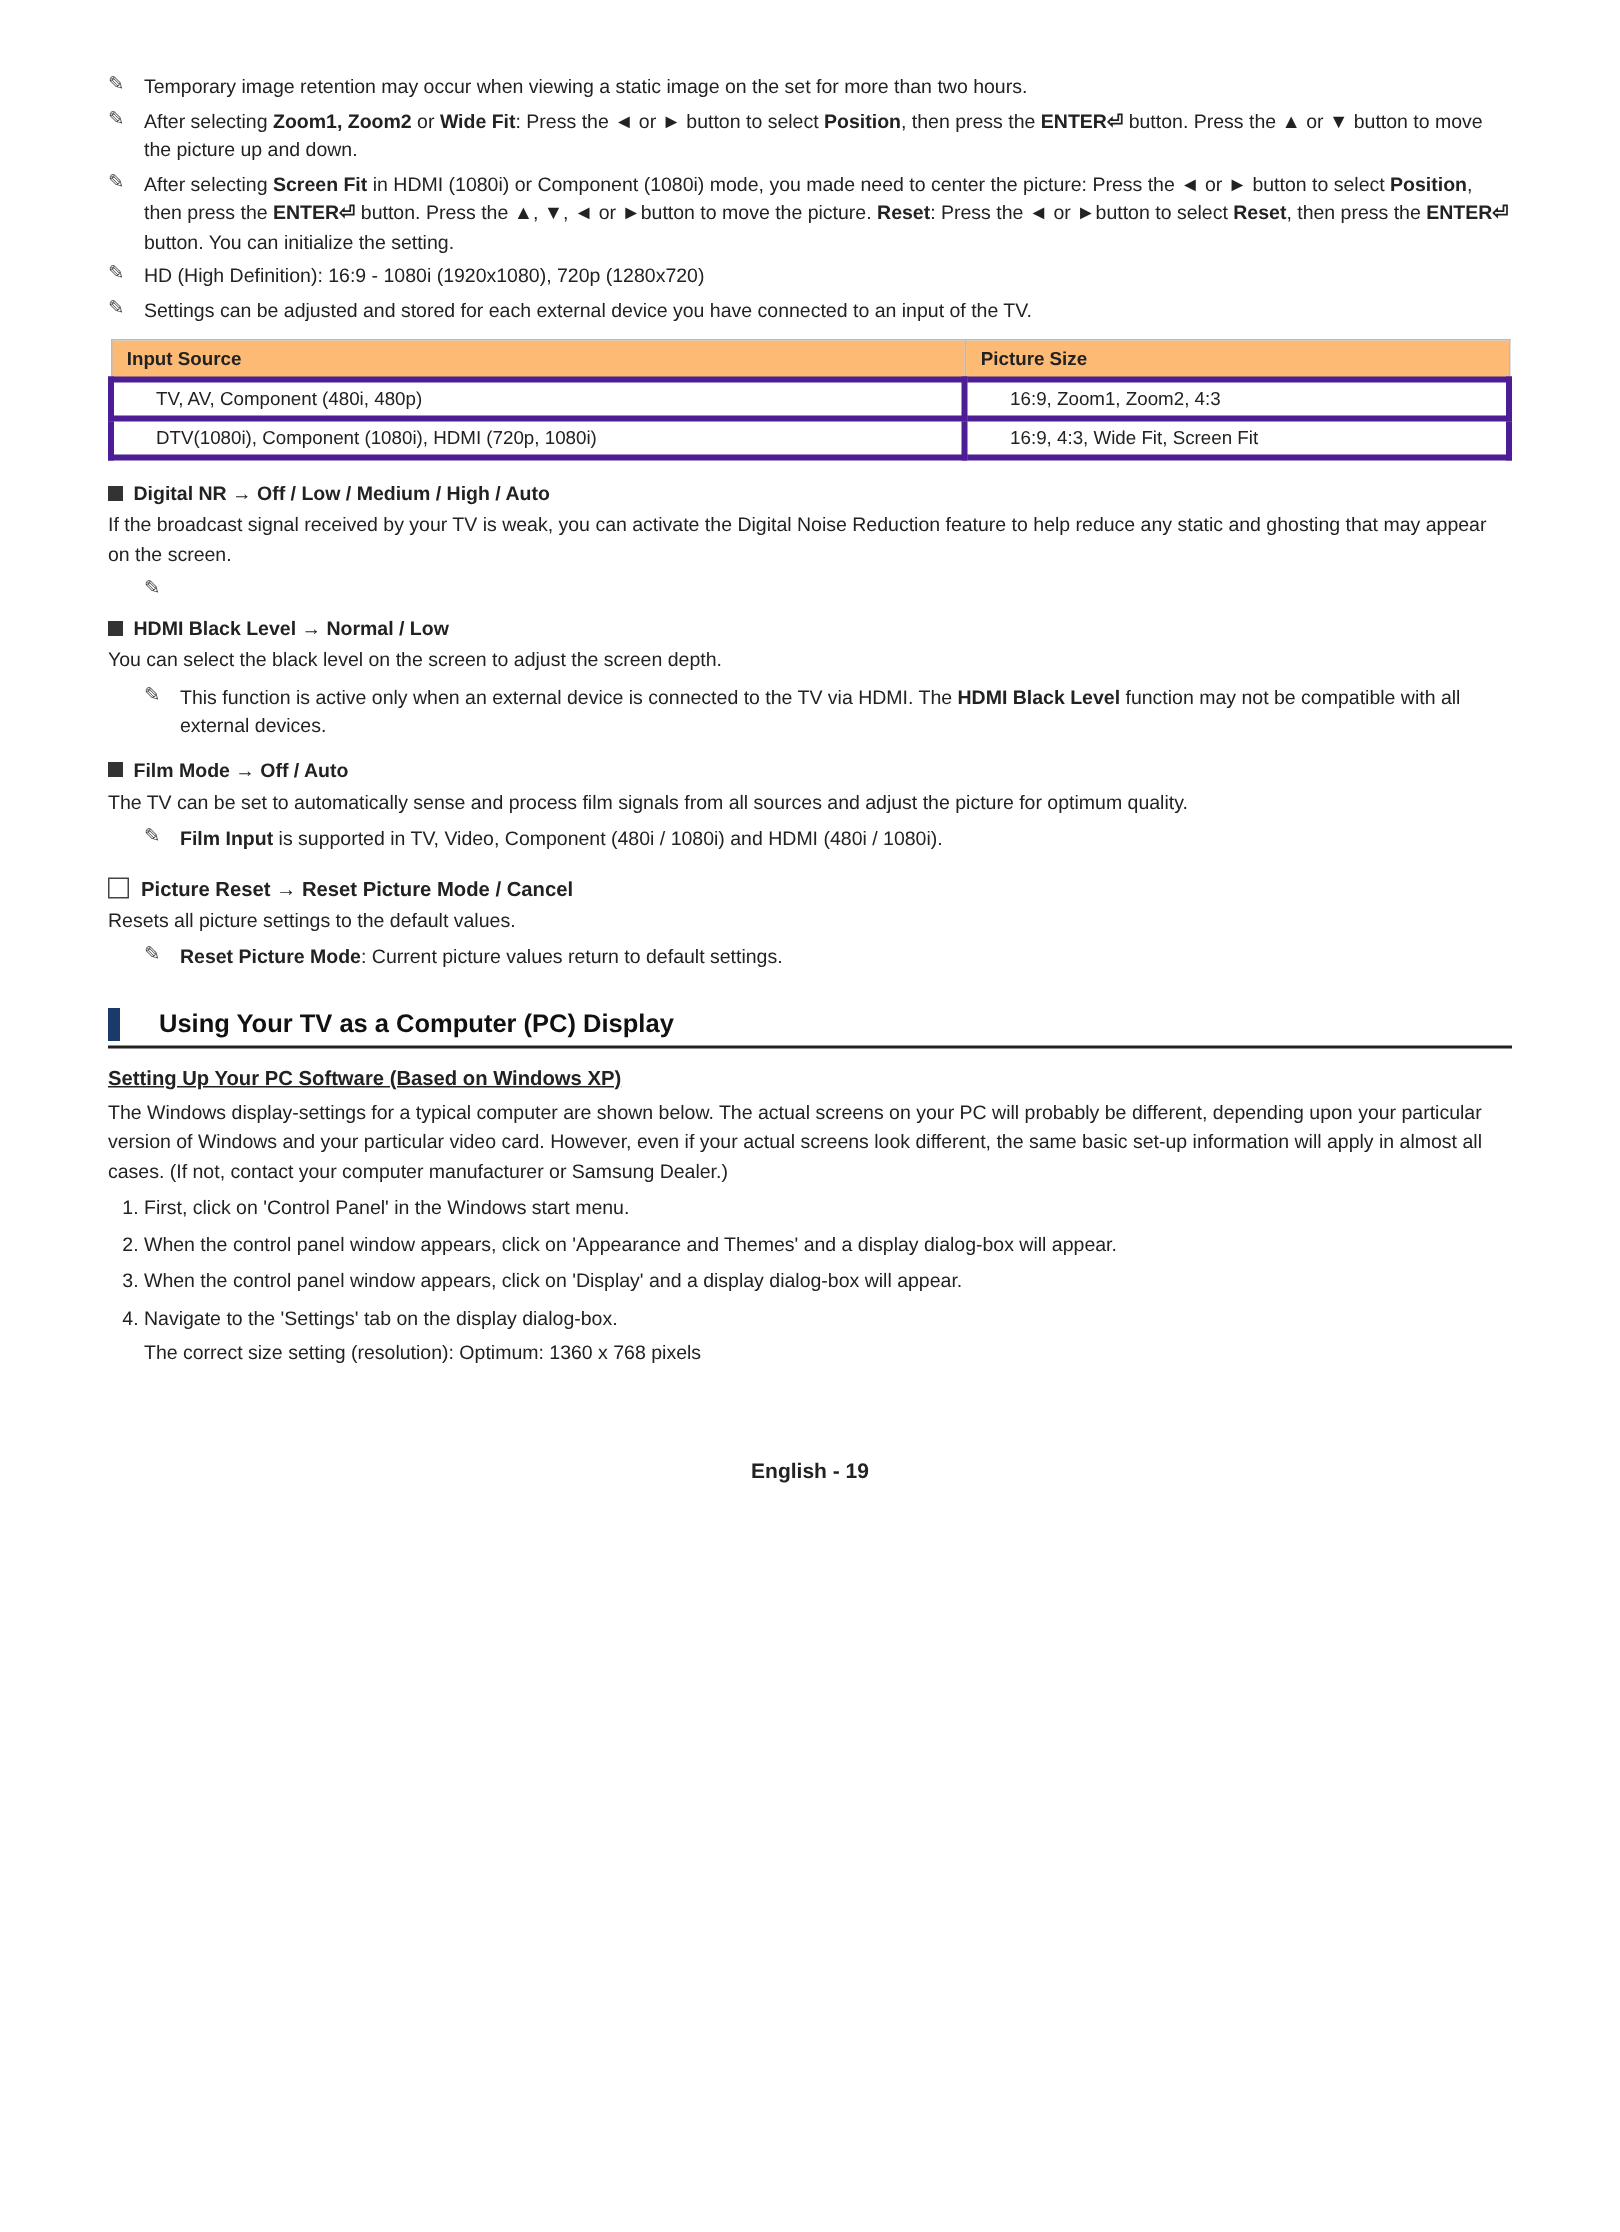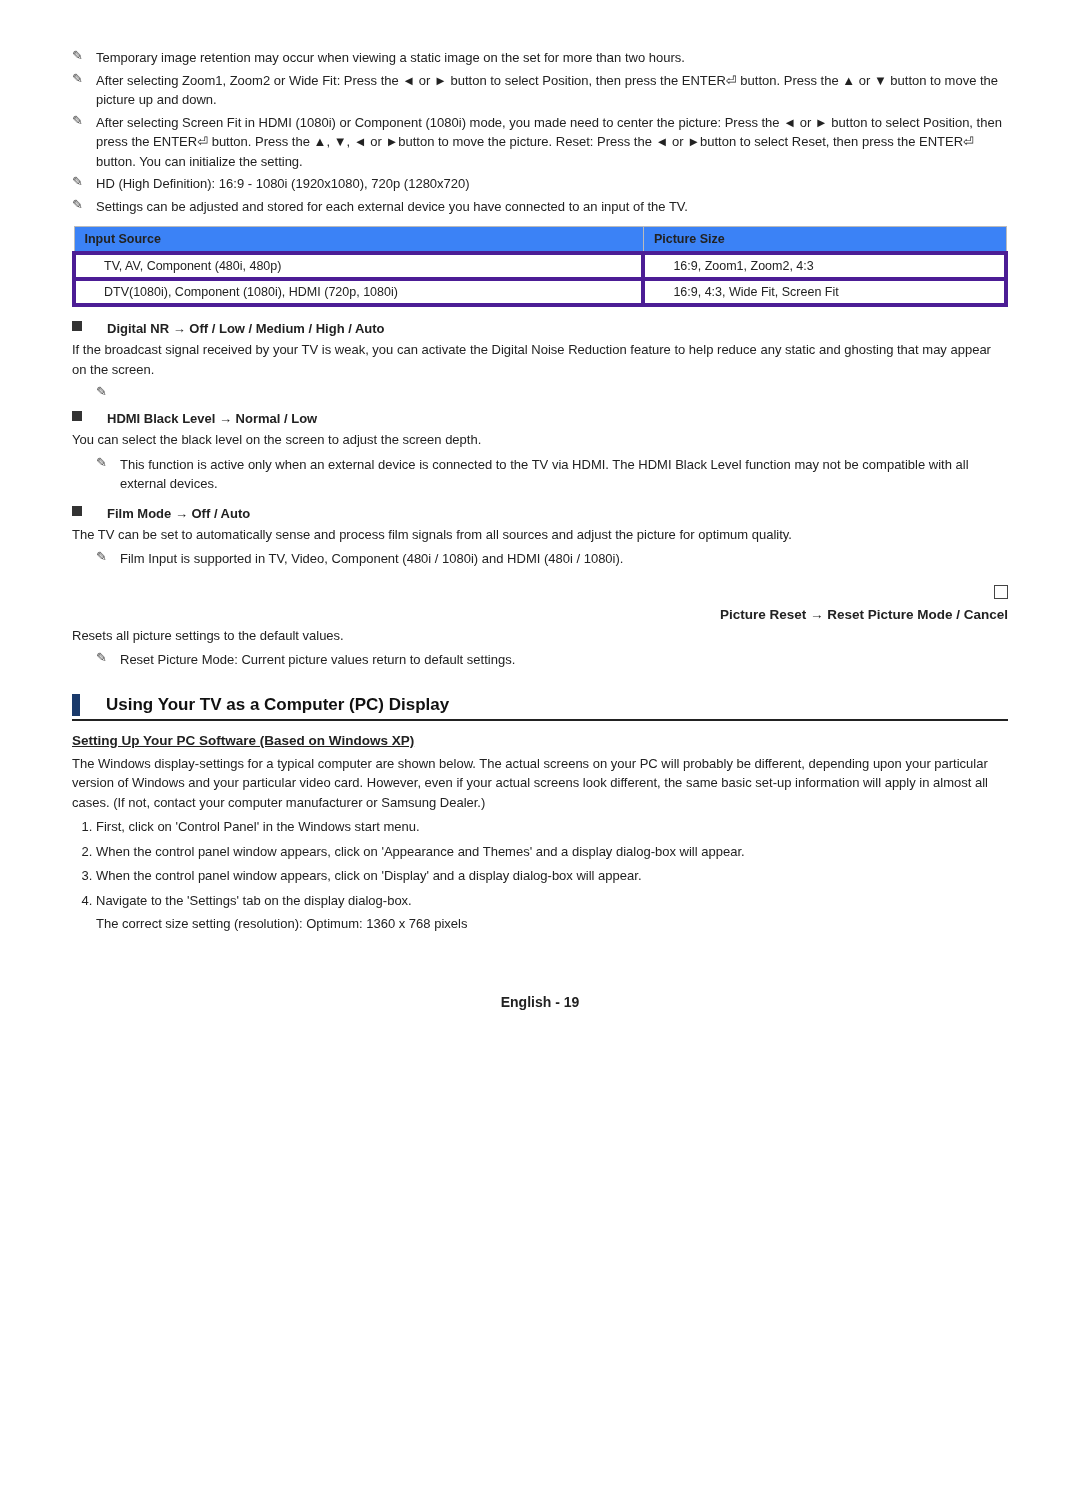--- a/index.html
+++ b/index.html
@@ -22,66 +22,65 @@
       flex-shrink: 0;
       font-size: 13px;
       margin-top: 0px;
       color: #444;
       min-width: 18px;
     }
     .note-text {
       line-height: 1.5;
       color: #222;
     }
-    .note-text b { font-weight: normal; }
+    .note-text b { font-weight: bold; }
     table.input-table {
       border-collapse: collapse;
       width: 100%;
       margin: 10px 0 14px 0;
       font-size: 12.5px;
     }
     table.input-table th {
-      background: #3b82f6;
+      background: #fdba74;
       border: 1px solid #bbb;
       padding: 5px 10px;
       font-weight: bold;
       text-align: left;
     }
     table.input-table td {
       border: 4px solid #4c1d95;
       padding: 4px 28px;
       vertical-align: middle;
     }
     .section-heading {
       display: flex;
-      align-items: flex-start;
-      gap: 25px;
+      align-items: center;
+      gap: 7px;
       margin-top: 14px;
       margin-bottom: 4px;
     }
     .black-square {
       width: 10px;
       height: 10px;
       background: #333;
       flex-shrink: 0;
       display: inline-block;
     }
     .section-heading b { font-size: 13px; }
     .sub-text {
       margin-bottom: 5px;
       line-height: 1.5;
       padding-left: 0;
     }
     .checkbox-heading {
       display: flex;
-      align-items: flex-end;
+      align-items: flex-start;
       gap: 8px;
       margin-top: 16px;
       margin-bottom: 4px;
-      flex-direction: column;
     }
     .checkbox-box {
       width: 14px;
       height: 14px;
       border: 1.5px solid #444;
       flex-shrink: 0;
       display: inline-block;
     }
     .checkbox-heading b { font-size: 13.5px; }
     .main-section-heading {

